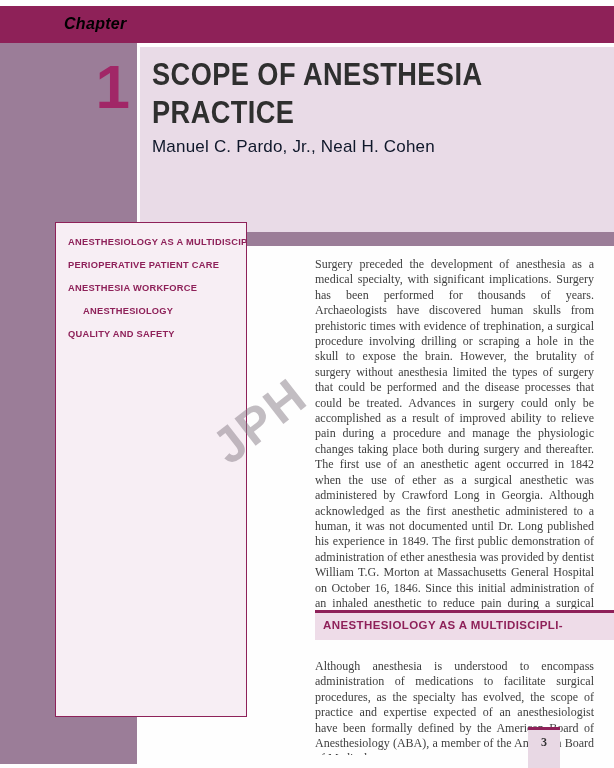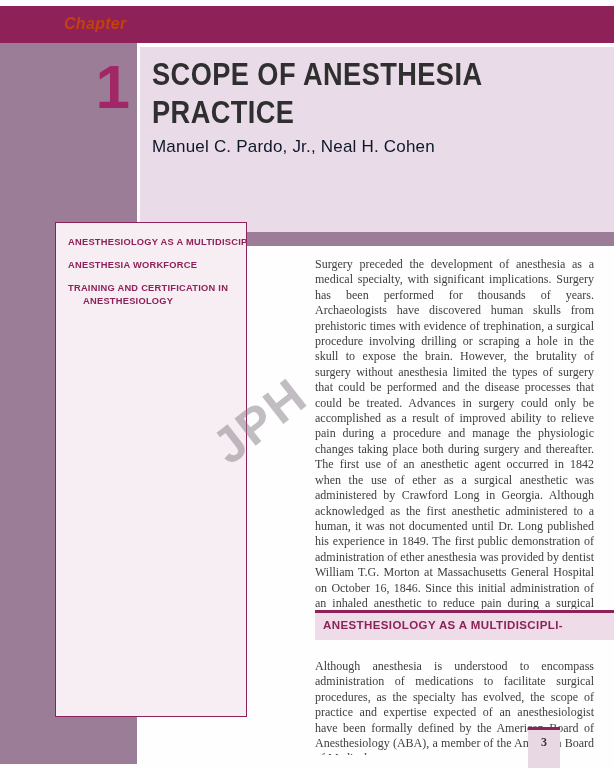--- a/index.html
+++ b/index.html
@@ -3,21 +3,21 @@
 <meta charset="utf-8">
 <style>
   html,body{margin:0;padding:0;background:#ffffff;}
   #page{
     position:relative;width:614px;height:768px;overflow:hidden;
     background:#fefefe;font-family:"Liberation Sans",sans-serif;
   }
   
   .topbar{position:absolute;left:0;top:6px;width:614px;height:37px;background:#8e2158;}
   .chapter-label{
-    position:absolute;left:64px;top:15px;color:#c2410c;
+    position:absolute;left:64px;top:15px;color:#000000;
     font-size:16px;font-weight:bold;font-style:italic;letter-spacing:.3px;
   }
   .left-column{position:absolute;left:0;top:43px;width:137px;height:721px;background:#9b7d98;}
   .header-pink{position:absolute;left:140px;top:47px;width:474px;height:185px;background:#e9dbe7;}
   .header-strip{position:absolute;left:140px;top:232px;width:474px;height:14px;background:#9b7d98;}
   .chapter-number{
     position:absolute;left:78px;top:56px;width:52px;text-align:right;
     color:#a12767;font-size:62px;font-weight:bold;line-height:1;
   }
   .title{
@@ -82,25 +82,30 @@
     <div>SCOPE OF ANESTHESIA</div>
     <div>PRACTICE</div>
   </div>
   <div class="authors">Manuel C. Pardo, Jr., Neal H. Cohen</div>
 
   <div class="outline-box">
     <div class="outline-item">
       <span class="l1">ANESTHESIOLOGY AS A MULTIDISCIPLINARY</span>
     </div>
     <div class="outline-item">
+      <span class="l1">PERIOPERATIVE PATIENT CARE</span>
+    </div>
+    <div class="outline-item">
       <span class="l1">ANESTHESIA WORKFORCE</span>
     </div>
     <div class="outline-item">
-      <span class="l1">TRAINING AND CERTIFICATION IN</span>
       <span class="l2">ANESTHESIOLOGY</span>
+    </div>
+    <div class="outline-item">
+      <span class="l1">QUALITY AND SAFETY</span>
     </div>
   </div>
 
   <div class="body-col para1">Surgery preceded the development of anesthesia as a medical specialty, with significant implications. Surgery has been performed for thousands of years. Archaeologists have discovered human skulls from prehistoric times with evidence of trephination, a surgical procedure involving drilling or scraping a hole in the skull to expose the brain. However, the brutality of surgery without anesthesia limited the types of surgery that could be performed and the disease processes that could be treated. Advances in surgery could only be accomplished as a result of improved ability to relieve pain during a procedure and manage the physiologic changes taking place both during surgery and thereafter. The first use of an anesthetic agent occurred in 1842 when the use of ether as a surgical anesthetic was administered by Crawford Long in Georgia. Although acknowledged as the first anesthetic administered to a human, it was not documented until Dr. Long published his experience in 1849. The first public demonstration of administration of ether anesthesia was provided by dentist William T.G. Morton at Massachusetts General Hospital on October 16, 1846. Since this initial administration of an inhaled anesthetic to reduce pain during a surgical procedure, the specialty of anesthesiology has advanced beyond the surgical suite to encompass the entire course of perioperative care in addition to associated subspecialties, including pain medicine, critical care medicine, palliative care, and sleep medicine.</div>
 
   <div class="section-head">
     <span>ANESTHESIOLOGY AS A MULTIDISCIPLI-</span>
   </div>
 
   <div class="body-col para2">Although anesthesia is understood to encompass administration of medications to facilitate surgical procedures, as the specialty has evolved, the scope of practice and expertise expected of an anesthesiologist have been formally defined by the American Board of Anesthesiology (ABA), a member of the American Board of Medical</div>

